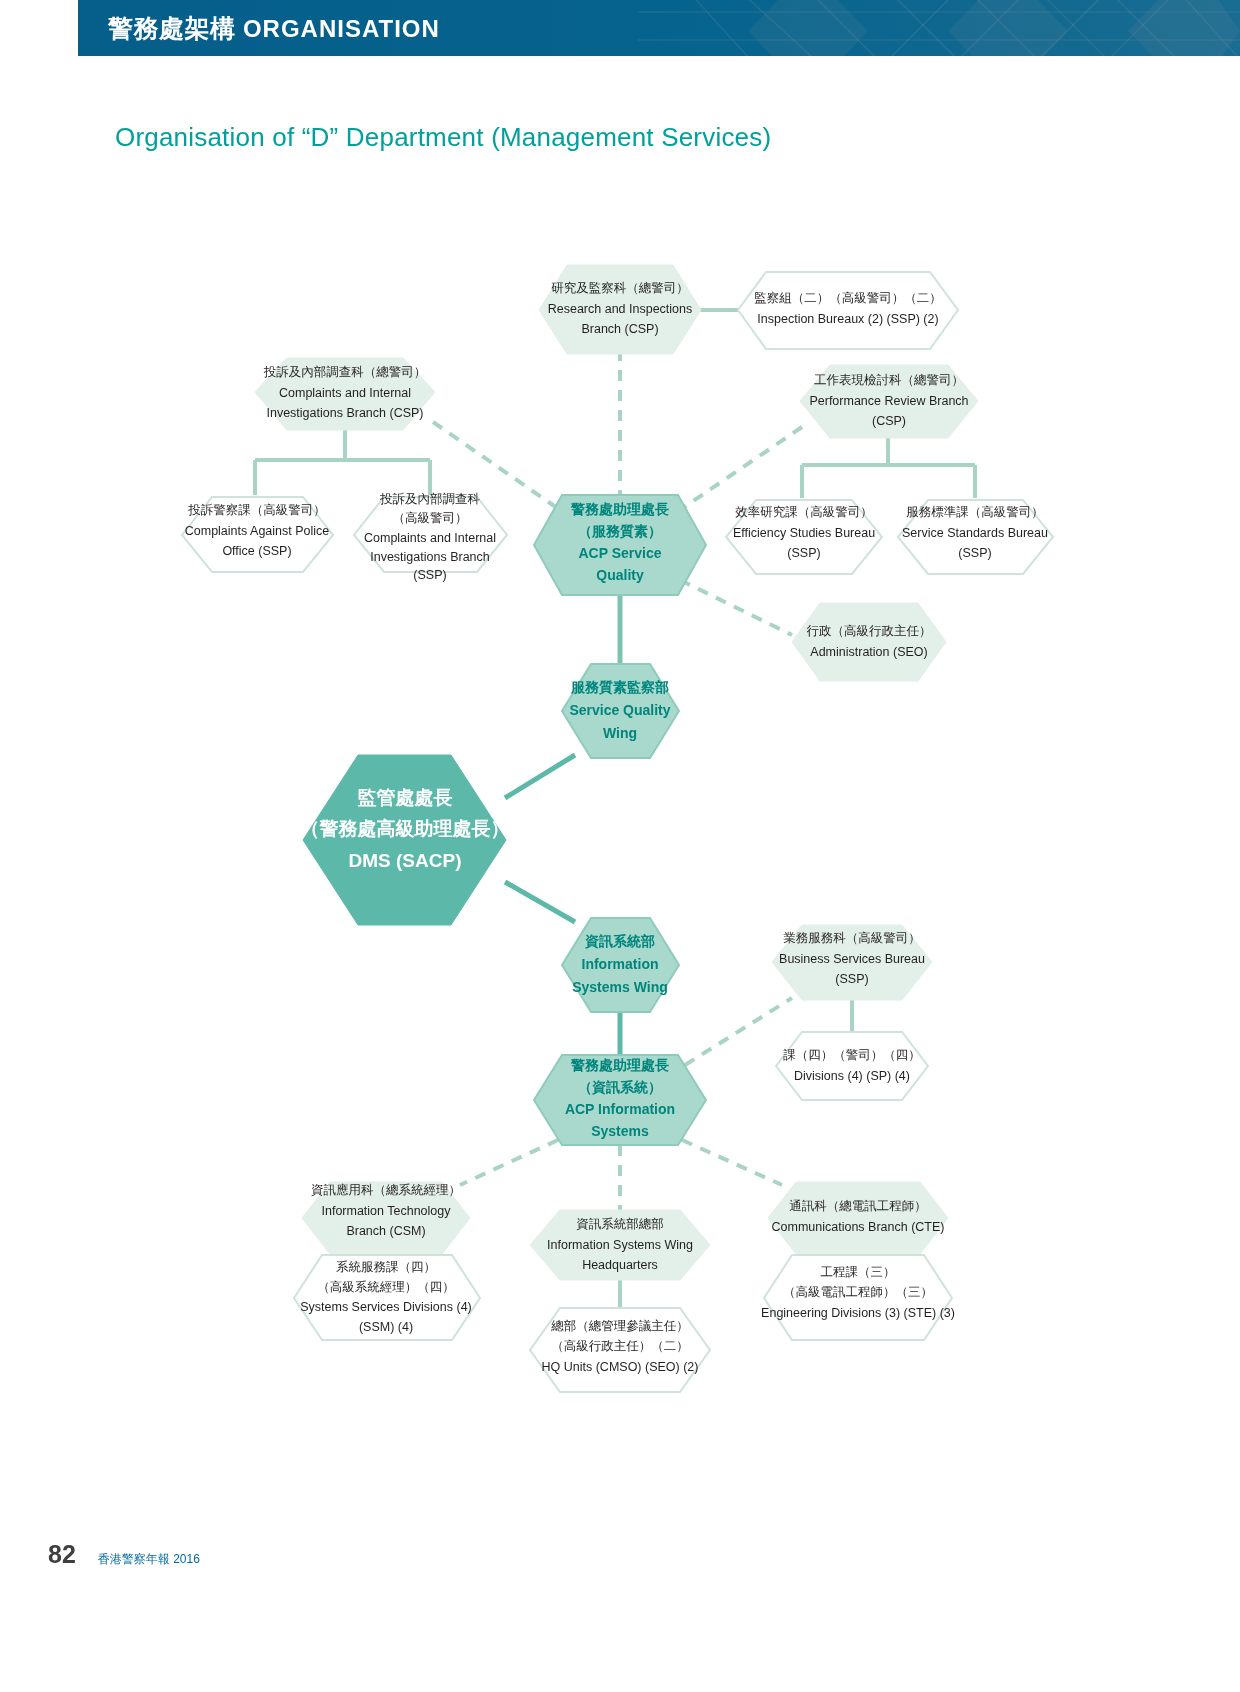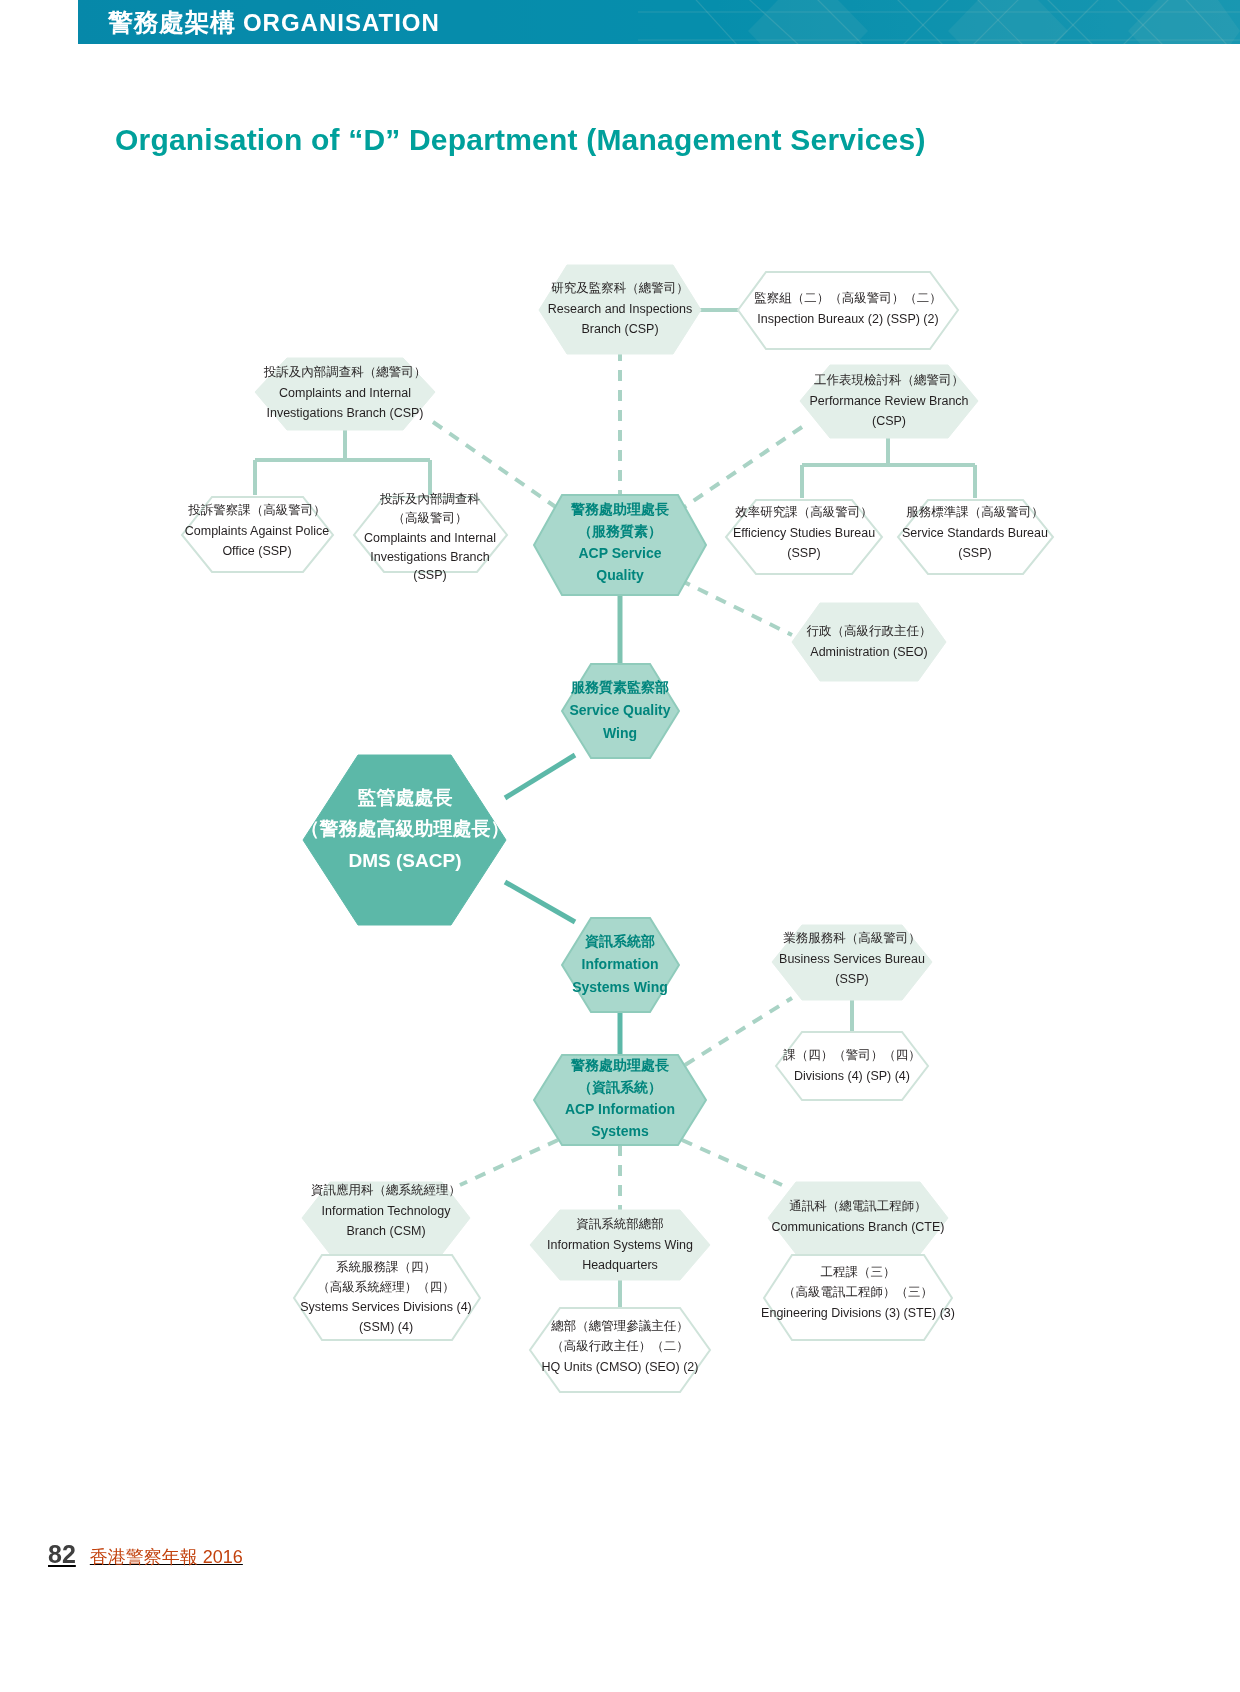--- a/index.html
+++ b/index.html
@@ -14,22 +14,22 @@
     font-family: "Liberation Sans", "DejaVu Sans", sans-serif;
     overflow: hidden;
   }
 
   
   #header-banner {
     position: absolute;
     left: 78px;
     top: 0;
     width: 1162px;
-    height: 44px;
-    background: #0f766e;
+    height: 56px;
+    background: #0f172a;
     overflow: hidden;
   }
   #header-banner .deco {
     position: absolute;
     inset: 0;
     opacity: 0.55;
   }
   #header-title {
     position: absolute;
     left: 30px;
@@ -53,22 +53,22 @@
   #title-zh {
     color: #00a09b;
     font-size: 26px;
     font-weight: bold;
     line-height: 1.35;
     margin: 0;
     letter-spacing: 0.5px;
   }
   #title-en {
     color: #00a09b;
-    font-size: 30px;
-    font-weight: bold;
+    font-size: 26px;
+    font-weight: normal;
     line-height: 1.35;
     margin: 2px 0 0 0;
     letter-spacing: 0.2px;
   }
 
   
   #org-chart {
     position: absolute;
     left: 0;
     top: 210px;
@@ -90,31 +90,31 @@
   .t-zh-white { font-size: 19px; fill: #ffffff; font-weight: bold; }
   .t-en-white { font-size: 19px; fill: #ffffff; font-weight: bold; }
 
   
   #footer {
     position: absolute;
     left: 48px;
     top: 1540px;
     display: flex;
     align-items: baseline;
-    gap: 14px;
-    text-decoration: underline;
+    gap: 0;
   }
   #footer-page {
     color: #3f3f3f;
     font-size: 25px;
     font-weight: bold;
   }
   #footer-label {
-    color: #c2410c;
-    font-size: 18px;
+    color: #0369a1;
+    font-size: 12px;
+    margin-left: 22px;
   }
 </style>
 </head>
 <body>
 
 <div id="header-banner">
   <svg class="deco" viewBox="0 0 1162 62" preserveAspectRatio="none" aria-hidden="true">
     <defs>
       <linearGradient id="hgrad" x1="0" y1="0" x2="1" y2="0">
         <stop offset="0%" stop-color="#0098da"></stop>

